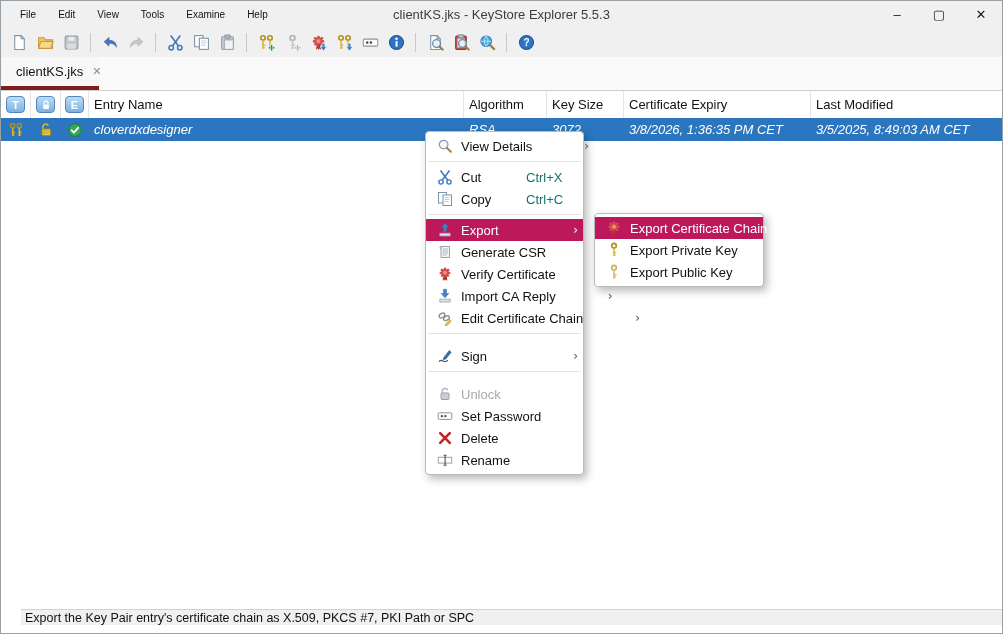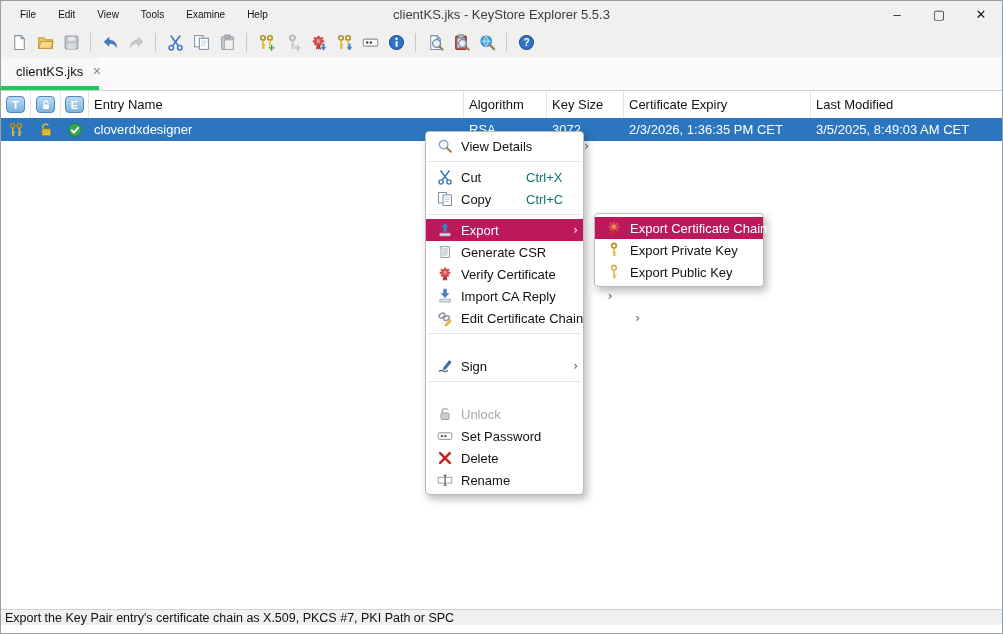--- a/index.html
+++ b/index.html
@@ -17,60 +17,60 @@
   
   .toolbar { height:29px; background:#f0f0f0; display:flex; align-items:center; padding-left:5px; }
   .tbtn { width:26px; height:25px; display:flex; align-items:center; justify-content:center; border-radius:3px; }
   .tbtn svg { width:17px; height:17px; }
   .tbtn.disabled { opacity:.9; }
   .tsep { width:1px; height:19px; background:#c9c9c9; margin:0 6px; }
 
   
   .tabstrip { height:34px; background:#fafafa; border-bottom:1px solid #cfcfcf; display:flex; }
   .tab { width:98px; height:100%; display:flex; align-items:center; padding-left:15px; gap:9px; font-size:13px; color:#111;
-         border-bottom:4px solid #22c55e; background:#f7f7f7; }
+         border-bottom:4px solid #7f1d1d; background:#f7f7f7; }
   .tab-close { color:#8b8b8b; font-size:11px; line-height:1; }
 
   
   .thead { display:flex; height:27px; background:#fff; font-size:13px; color:#111; align-items:stretch; }
   .hcell { display:flex; align-items:center; border-right:1px solid #e6e6e6; padding-left:5px; }
   .hicon { justify-content:center; padding-left:0; }
   .c1 { width:30px; } .c2 { width:30px; } .c3 { width:28px; }
   .c-name { width:375px; } .c-alg { width:83px; } .c-size { width:77px; } .c-exp { width:187px; } .c-mod { flex:1; border-right:none; }
   .badge { width:19px; height:17px; border-radius:4px; background:linear-gradient(#bcdcf5,#7db2e0); border:1px solid #5187ba;
            color:#fff; font-weight:bold; font-size:11px; display:flex; align-items:center; justify-content:center; }
   .badge svg { width:12px; height:12px; }
 
-  .trow { display:flex; height:23px; background:#2b76bf; color:#fff; font-size:13px; align-items:stretch; }
+  .trow { display:flex; height:23px; background:#2b76bf; color:#fff; font-size:13px; align-items:stretch;font-style:italic; }
   .rcell { display:flex; align-items:center; padding-left:5px; }
   .ricon { justify-content:center; padding-left:0; }
   .rcell svg { width:16px; height:16px; }
 
   .content-fill { height:468px; background:#fff; }
 
   
   .statusbar { height:16px; background:#f0f0f0; border-top:1px solid #d2d2d2; display:flex; align-items:center;
-               padding-left:4px; font-size:12.5px; color:#111; }
+               padding-left:4px; font-size:12.5px; color:#111;margin-left:20px; }
 
   
   .cmenu { position:absolute; background:#fff; border:1px solid #bbbbbb; border-radius:4px;
            box-shadow:3px 4px 9px rgba(0,0,0,.28); padding:3px 0; z-index:10; font-size:13px; }
   .main-menu { left:424px; top:130px; width:159px; }
   .sub-menu  { left:593px; top:212px; width:170px; }
   .mi { height:22px; display:flex; align-items:center; padding:0 5px 0 10px; color:#111; white-space:nowrap; }
   .mi .ic { width:17px; height:17px; margin-right:8px; flex:none; display:flex; align-items:center; justify-content:center; }
   .mi .ic svg { width:16px; height:16px; }
   .mi .lbl { flex:1; }
   .mi .sc { min-width:42px; text-align:left; margin-left:10px; color:#0f766e; }
   .mi .arrow { width:10px; text-align:right; color:#555; font-size:12px; font-family:"DejaVu Sans", sans-serif; }
   .mi.hl { background:#be185d; color:#fff; }
   .mi.hl .arrow, .mi.hl .sc { color:#fff; }
   .mi.disabled { color:#a9a9a9; }
   .msep { height:1px; background:#e3e3e3; margin:4px 2px; }
-  .gap-b { margin-bottom:3px; } .gap-t { margin-top:21px; }
+  .gap-b { margin-bottom:3px; } .gap-t { margin-top:11px; }
 </style>
 </head>
 <body>
 
 <svg width="0" height="0" style="position:absolute">
   <defs>
     <symbol id="i-page" viewBox="0 0 16 16">
       <path d="M3.5 1.5h6l3 3v10h-9z" fill="#fff" stroke="#7e93a7"></path>
       <path d="M9.5 1.5v3h3" fill="none" stroke="#7e93a7"></path>
     </symbol>
@@ -416,21 +416,21 @@
         </svg>
       </div>
     <div class="rcell ricon c3">
         <svg>
           <use href="#i-check"></use>
         </svg>
       </div>
     <div class="rcell c-name">cloverdxdesigner</div>
     <div class="rcell c-alg">RSA</div>
     <div class="rcell c-size">3072</div>
-    <div class="rcell c-exp">2/3/2026, 1:36:35 PM CET</div>
+    <div class="rcell c-exp">3/8/2026, 1:36:35 PM CET</div>
     <div class="rcell c-mod">3/5/2025, 8:49:03 AM CET</div>
   </div>
 
   <div class="content-fill"></div>
 
   <div class="statusbar">
     <span>Export the Key Pair entry's certificate chain as X.509, PKCS #7, PKI Path or SPC</span>
   </div>
 
   <div class="cmenu main-menu">

